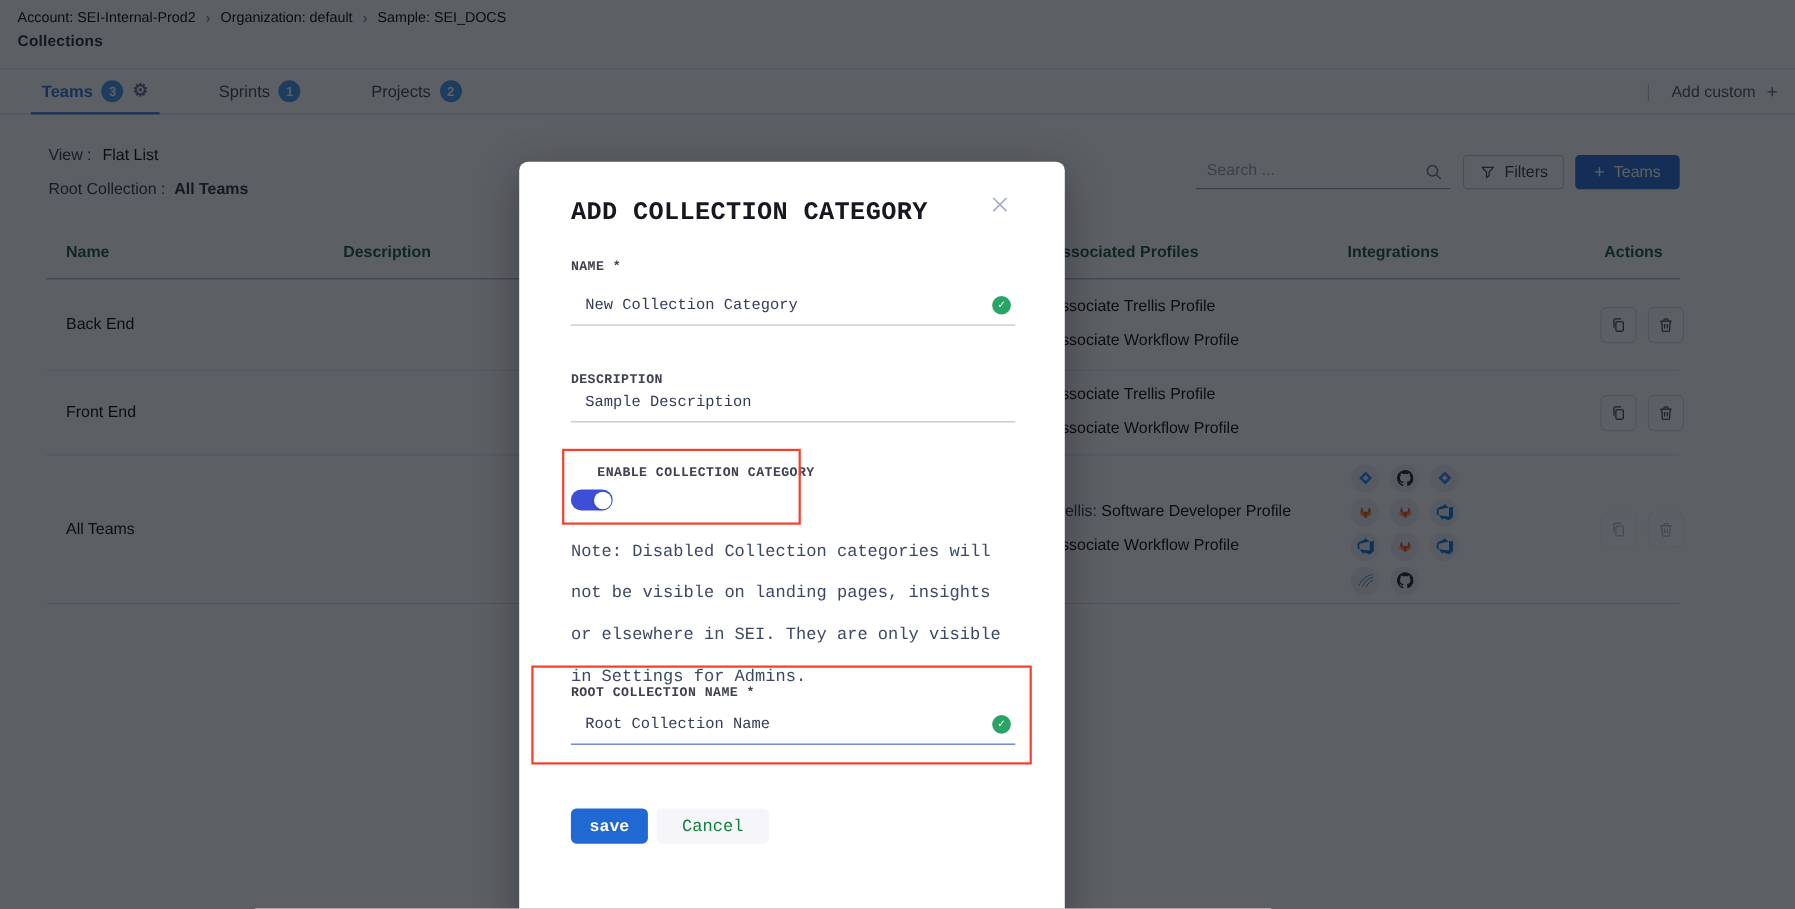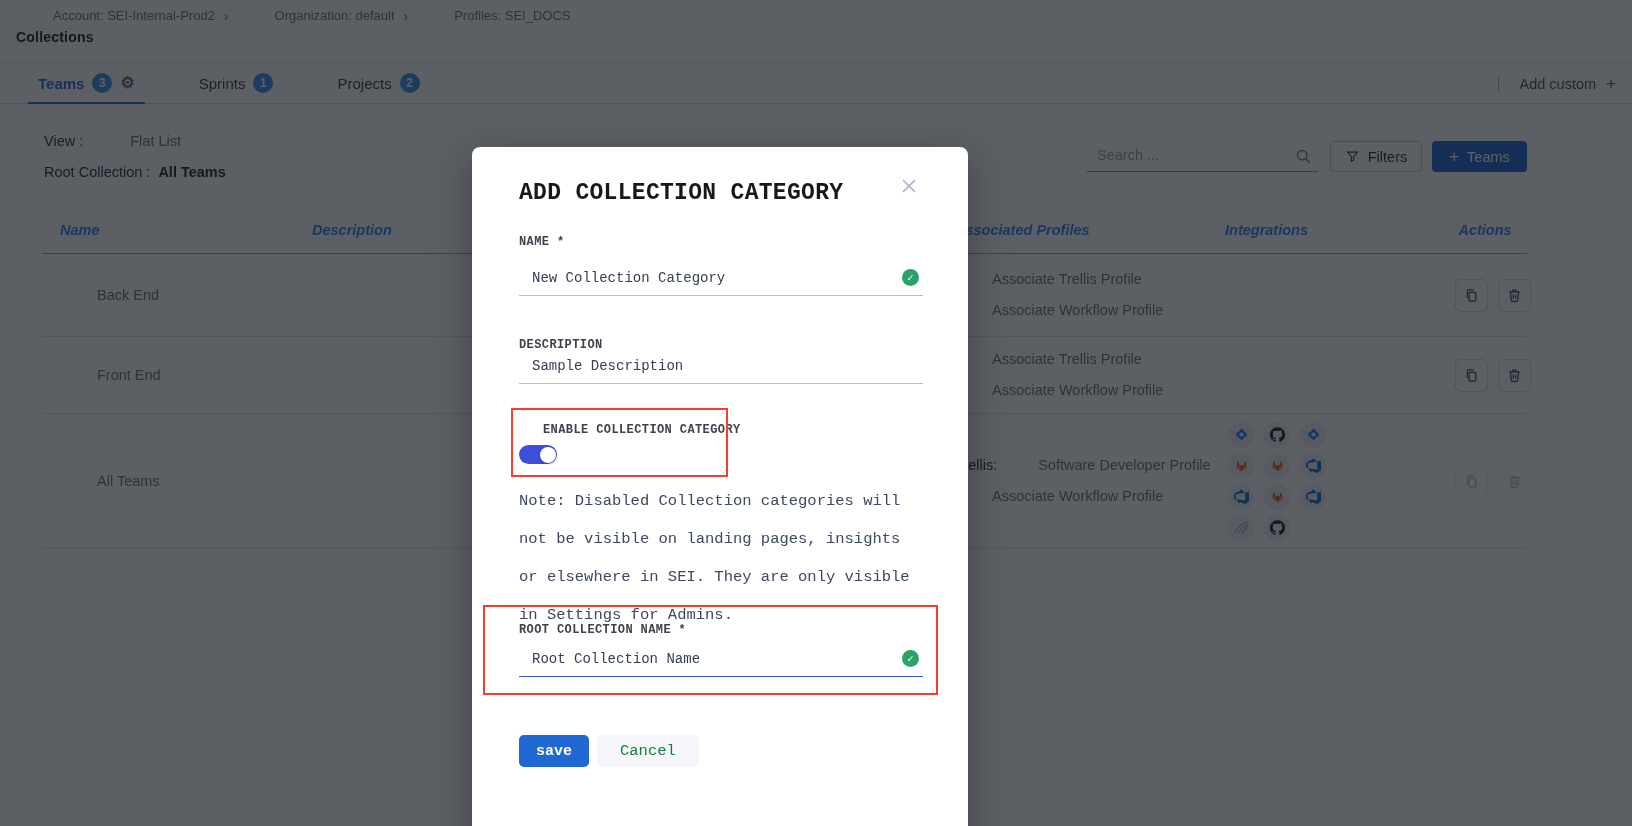--- a/index.html
+++ b/index.html
@@ -2,21 +2,21 @@
 <html><head>
 <meta charset="utf-8">
 <style>
   * { box-sizing: border-box; margin: 0; padding: 0; }
   html,body { width:1632px; height:826px; }
   body {
     font-family: "Liberation Sans", sans-serif;
     background:#ffffff; position:relative; overflow:hidden;
     -webkit-font-smoothing: antialiased;
   }
-  .link { color:#737373; text-decoration:none; cursor:pointer;margin-left:37px; }
+  .link { color:#000000; text-decoration:none; cursor:pointer; }
 
   
   .page { position:absolute; inset:0; background:#fff; }
 
   .breadcrumb { position:absolute; left:16px; top:8px; font-size:13px; display:flex; align-items:center; }
   .crumb-sep { color:#8d919e; margin:0 9px; font-size:14px; font-weight:700; line-height:1; }
 
   .page-title { position:absolute; left:16px; top:29px; font-size:14px; font-weight:700; color:#1e2027; letter-spacing:.2px; }
 
   .tabs-bar { position:absolute; left:0; right:0; top:62px; height:42px; border-top:1px solid #e6e7ef; border-bottom:1px solid #d8dae4; }
@@ -39,21 +39,21 @@
   .search-box input { width:195px; border:0; outline:none; background:transparent; font-size:14.5px; color:#2d3040; font-family:inherit; padding:5px 0 5px 10px; }
   .search-box input::placeholder { color:#9a9da8; }
   .search-ic { position:absolute; right:6px; top:6px; }
 
   .filters-btn { position:absolute; left:1330px; top:141px; width:92px; height:31px; border:1px solid #c6c8d4; border-radius:4px; background:#fff; display:flex; align-items:center; justify-content:center; gap:8px; font-size:14.5px; color:#2e3140; cursor:pointer; }
   .teams-btn { position:absolute; left:1432px; top:141px; width:95px; height:31px; border:0; border-radius:4px; background:#1f68d2; color:#fff; display:flex; align-items:center; justify-content:center; gap:8px; font-size:14.5px; cursor:pointer; font-family:inherit; }
   .teams-btn .plus { color:#fff; font-size:17px; }
 
   .table { position:absolute; left:42px; top:214px; width:1485px; }
   .tgrid { display:grid; grid-template-columns:270px 643px 270px 230px 1fr; }
-  .thead { font-weight:700; font-size:14.5px; color:#3b82f6; padding-top:8px; padding-bottom:15px; border-bottom:1.5px solid #9fa3b1;font-style:italic; }
+  .thead { font-weight:700; font-size:14.5px; color:#14532d; padding-top:8px; padding-bottom:15px; border-bottom:1.5px solid #9fa3b1; }
   .thead .c1 { padding-left:18px; }
   .thead .c5 { text-align:center; padding-right:12px; }
   .trow { border-bottom:1px solid #dee0ea; align-items:center; font-size:14.5px; }
   .trow .c1 { padding-left:18px; }
   .trow .c5 { display:flex; justify-content:flex-end; gap:10px; padding-right:10px; }
   .profiles div { line-height:31px; }
   .prefix { color:#2d3344; }
   .act-btn { width:33px; height:33px; border:1px solid #d7d9e4; border-radius:6px; background:#fff; color:#3a4158; display:flex; align-items:center; justify-content:center; cursor:pointer; }
   .trow.disabled-actions .act-btn { opacity:.35; }
   .intg-grid { display:grid; grid-template-columns:repeat(3,26px); gap:5px 10px; padding-left:3px; }
@@ -84,21 +84,21 @@
 </head>
 <body>
 
 <div class="page">
 
   <div class="breadcrumb">
     <a class="link">Account: SEI-Internal-Prod2</a>
     <span class="crumb-sep">›</span>
     <a class="link">Organization: default</a>
     <span class="crumb-sep">›</span>
-    <a class="link">Profiles: SEI_DOCS</a>
+    <a class="link">Sample: SEI_DOCS</a>
   </div>
 
   <div class="page-title">Collections</div>
 
   <div class="tabs-bar">
     <div class="tabs">
       <div class="tab active">
         <span>Teams</span>
         <span class="badge">3</span>
         <span class="gear">⚙</span>

